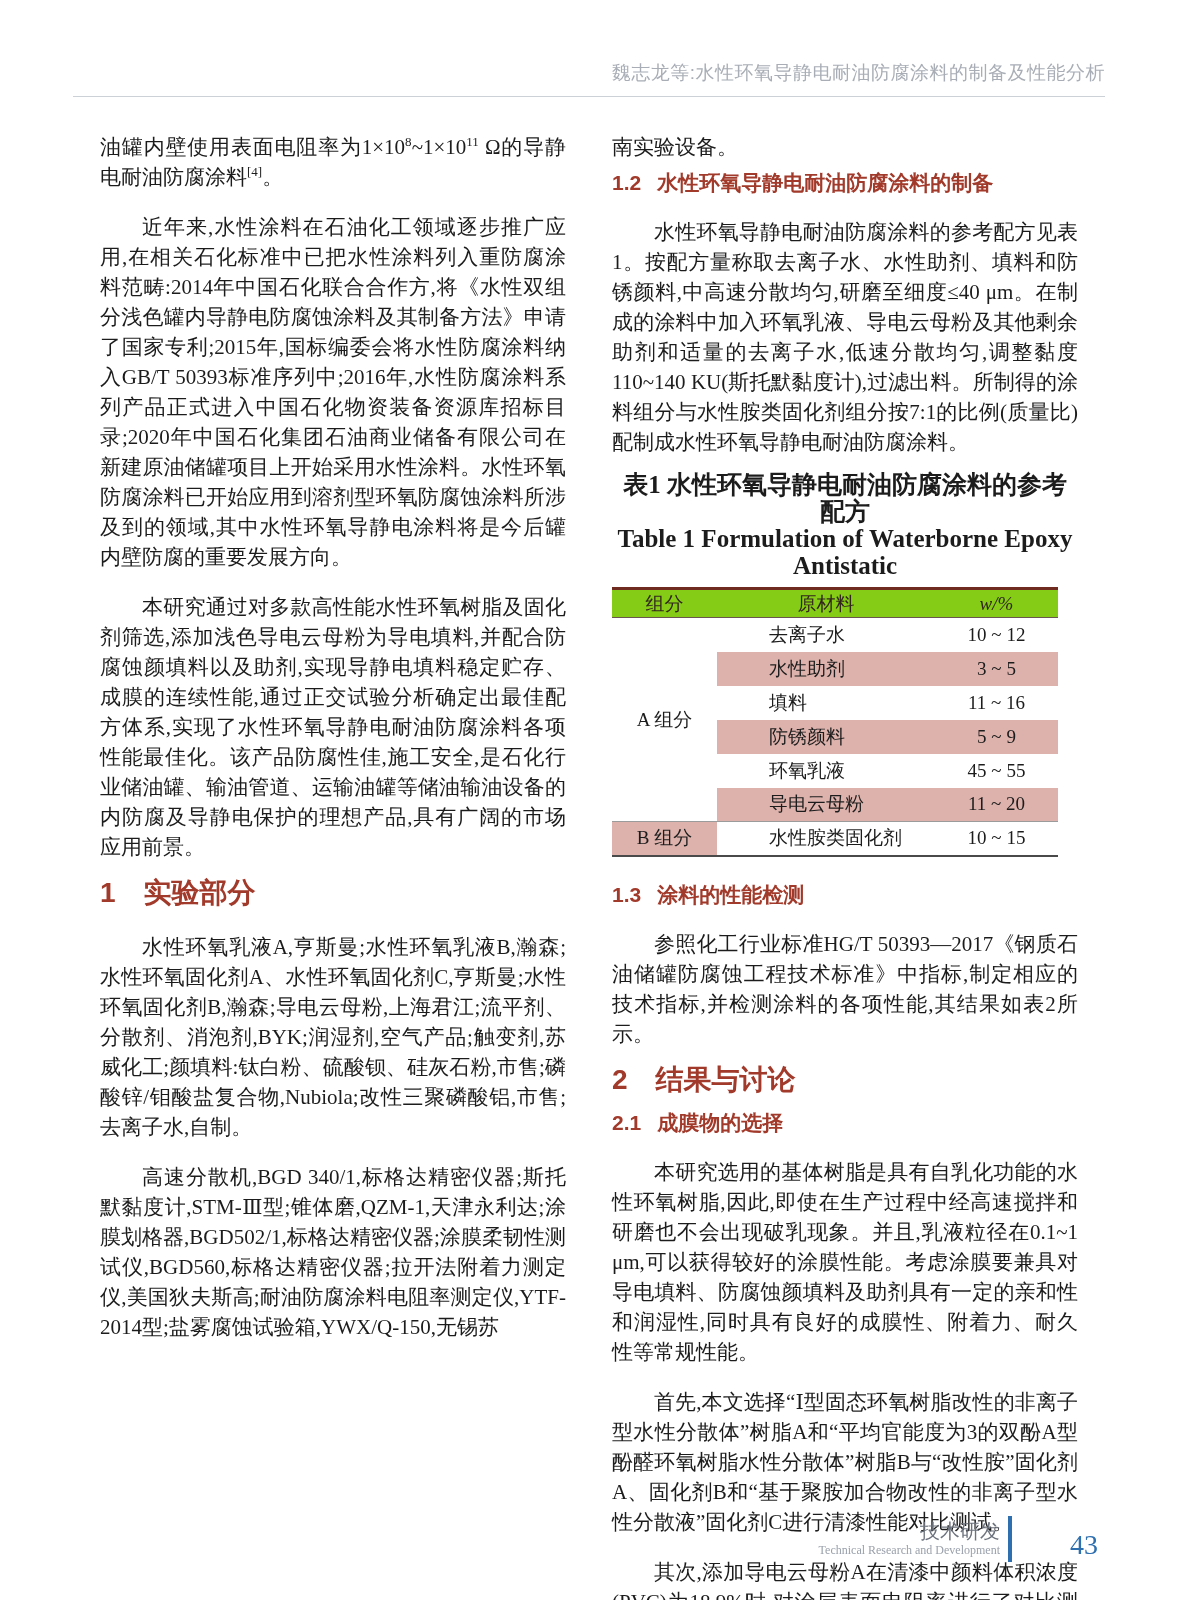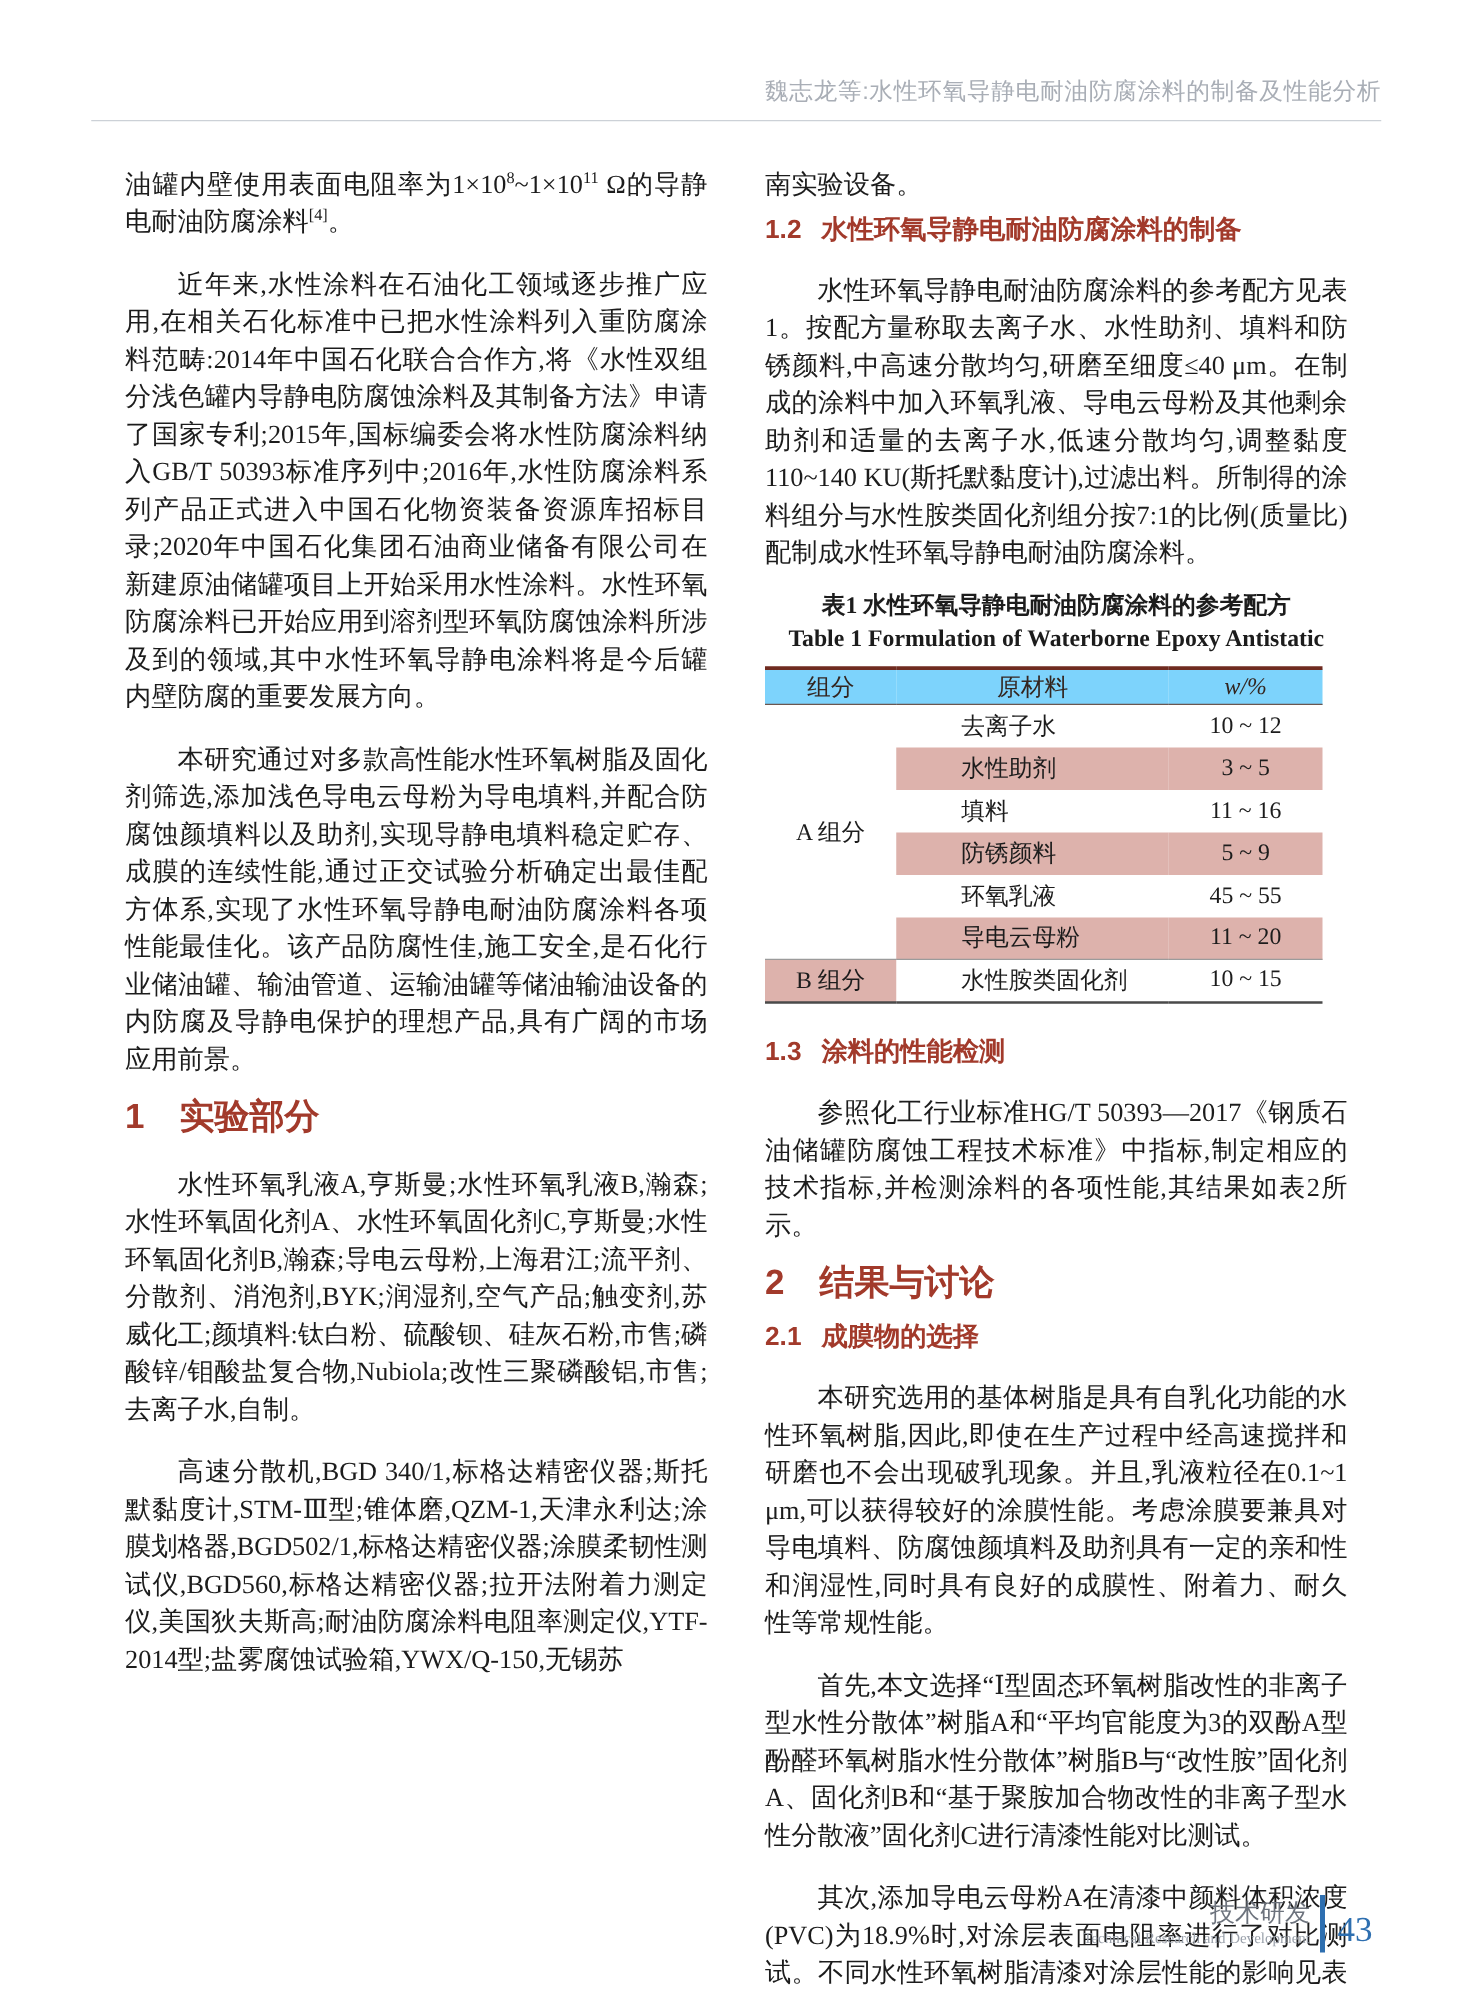--- a/index.html
+++ b/index.html
@@ -55,31 +55,31 @@
   .h-section .num { margin-right: 28px; }
   .h-sub {
     font-family: "Liberation Sans", "DejaVu Sans", sans-serif;
     font-size: 21px;
     font-weight: bold;
     color: #a23a2b;
     margin: 7px 0 7px 0;
   }
   .h-sub .num { margin-right: 16px; }
   
-  .tbl-caption { text-align: center; font-weight: bold; font-size: 19px; line-height: 27px; margin-top: 14px; }
+  .tbl-caption { text-align: center; font-weight: bold; font-size: 25px; line-height: 27px; margin-top: 14px; }
   table.formulation {
     width: 446px;
     border-collapse: collapse;
     margin-top: 8px;
     font-size: 19px;
     border-top: 3px solid #6f2b20;
     border-bottom: 2px solid #4a4a4a;
   }
   table.formulation th {
-    background: #7dd3fc;
+    background: #84cc16;
     font-weight: normal;
     color: #33251f;
     height: 29px;
     border-bottom: 1px solid #6b564f;
   }
   table.formulation td { height: 34px; margin-top: 12px; }
   .c-comp { width: 105px; text-align: center; }
   .c-mat  { width: 218px; text-align: left; padding-left: 52px; }
   .c-w    { width: 123px; text-align: center; }
   th.c-mat { text-align: center; padding-left: 0; }
@@ -106,20 +106,21 @@
   .footer-en {
     font-size: 12px;
     color: #9aa1ab;
     line-height: 16px;
   }
   .footer-bar { width: 4px; height: 46px; background: #2e6fb0; margin-right: 10px; }
   .footer-page {
     font-size: 28px;
     color: #2e6fb0;
     padding-top: 12px;
+    margin-left: 48px;
   }
 </style>
 </head>
 <body>
 
 <div class="page">
 
   <div class="running-title">魏志龙等:水性环氧导静电耐油防腐涂料的制备及性能分析</div>
   <div class="header-rule"></div>
 

